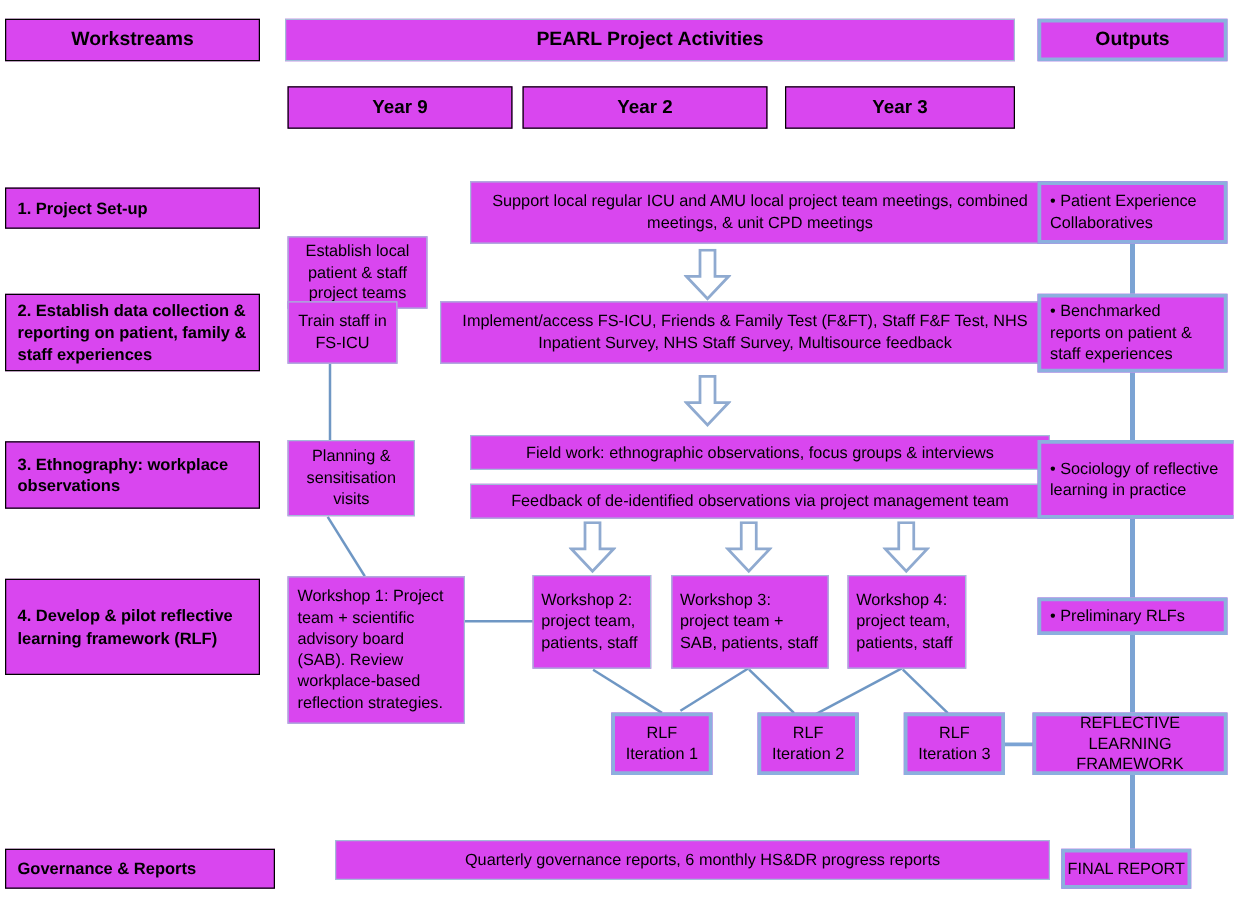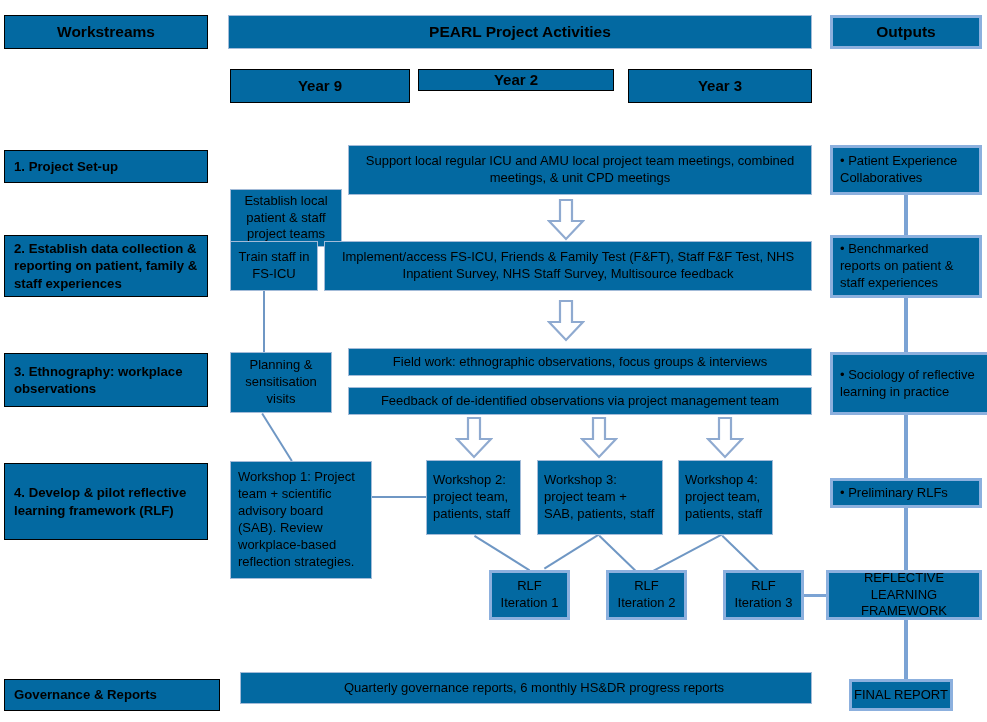--- a/index.html
+++ b/index.html
@@ -14,21 +14,21 @@
     background:#ffffff;
     overflow:hidden;
   }
   .box{
     position:absolute;
     box-sizing:border-box;
     display:flex;
     align-items:center;
     justify-content:center;
     text-align:center;
-    background:#0369a1;
+    background:#d946ef;
     line-height:1.30;
     z-index:5;
   }
   
   .blk{
     border:1.6px solid #000000;
     font-weight:bold;
     color:#000000;
   }
   .blk.left{ justify-content:flex-start; text-align:left; padding-left:9px; }
@@ -39,21 +39,21 @@
     font-weight:normal;
   }
   
   .thick{
     border:3px solid #8cb0de;
     color:#000000;
     font-weight:normal;
   }
   .lbl-left{ justify-content:flex-start; text-align:left; }
   .pad6{ padding:4px 6px; }
-  .pad8{ padding:4px 8px; }
+  .pad8{ padding:4px 8px;margin-left:28px; }
 
   
   .line{
     position:absolute;
     background:#6f97c4;
     z-index:1;
   }
   .vline{ width:2px; }
   .hline{ height:2px; }
   .thickline{ background:#7ba3d4; }
@@ -75,21 +75,21 @@
 
 <div id="canvas">
 
   <div class="box blk" style="left:4px;top:15px;width:204px;height:34px;font-size:15.5px;">Workstreams</div>
 
   <div class="box lite" style="left:228px;top:15px;width:584px;height:34px;font-size:15.5px;font-weight:bold;">PEARL Project Activities</div>
 
   <div class="box thick" style="left:830px;top:15px;width:152px;height:34px;font-size:15.5px;font-weight:bold;">Outputs</div>
 
   <div class="box blk" style="left:230px;top:69px;width:180px;height:34px;font-size:15px;">Year 9</div>
-  <div class="box blk" style="left:418px;top:69px;width:196px;height:22px;font-size:15px;">Year 2</div>
+  <div class="box blk" style="left:418px;top:69px;width:196px;height:34px;font-size:15px;">Year 2</div>
   <div class="box blk" style="left:628px;top:69px;width:184px;height:34px;font-size:15px;">Year 3</div>
 
   <div class="box blk left" style="left:4px;top:150px;width:204px;height:33px;font-size:13.2px;">1. Project Set-up</div>
 
   <div class="box blk left" style="left:4px;top:235px;width:204px;height:62px;font-size:13.2px;">2. Establish data collection &amp; reporting on patient, family &amp; staff experiences</div>
 
   <div class="box blk left" style="left:4px;top:353px;width:204px;height:54px;font-size:13.2px;">3. Ethnography: workplace observations</div>
 
   <div class="box blk left" style="left:4px;top:463px;width:204px;height:77px;font-size:13.2px;">4. Develop &amp; pilot reflective learning framework (RLF)</div>
 

